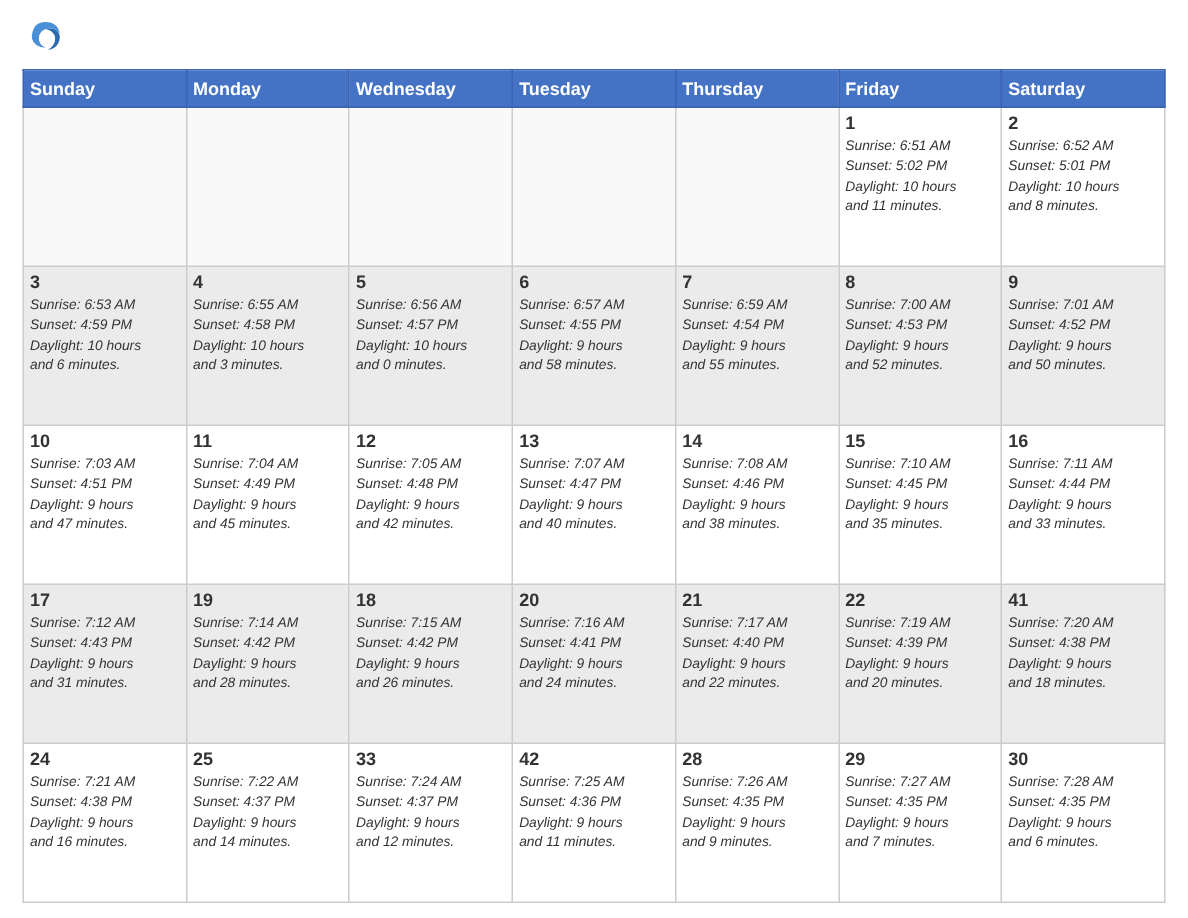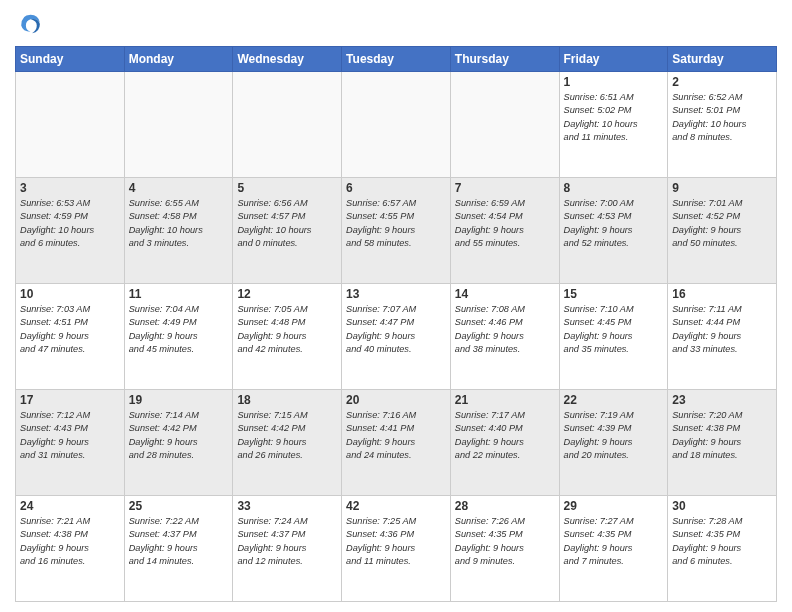--- a/index.html
+++ b/index.html
@@ -224,21 +224,21 @@
           </td>
           <td>
             <span class="day-number">21</span>
             <div class="day-info">Sunrise: 7:17 AM<br>Sunset: 4:40 PM<br>Daylight: 9 hours<br>and 22 minutes.</div>
           </td>
           <td>
             <span class="day-number">22</span>
             <div class="day-info">Sunrise: 7:19 AM<br>Sunset: 4:39 PM<br>Daylight: 9 hours<br>and 20 minutes.</div>
           </td>
           <td>
-            <span class="day-number">23</span>
+            <span class="day-number">41</span>
             <div class="day-info">Sunrise: 7:20 AM<br>Sunset: 4:38 PM<br>Daylight: 9 hours<br>and 18 minutes.</div>
           </td>
         </tr>
         <tr>
           <td>
             <span class="day-number">24</span>
             <div class="day-info">Sunrise: 7:21 AM<br>Sunset: 4:38 PM<br>Daylight: 9 hours<br>and 16 minutes.</div>
           </td>
           <td>
             <span class="day-number">25</span>

